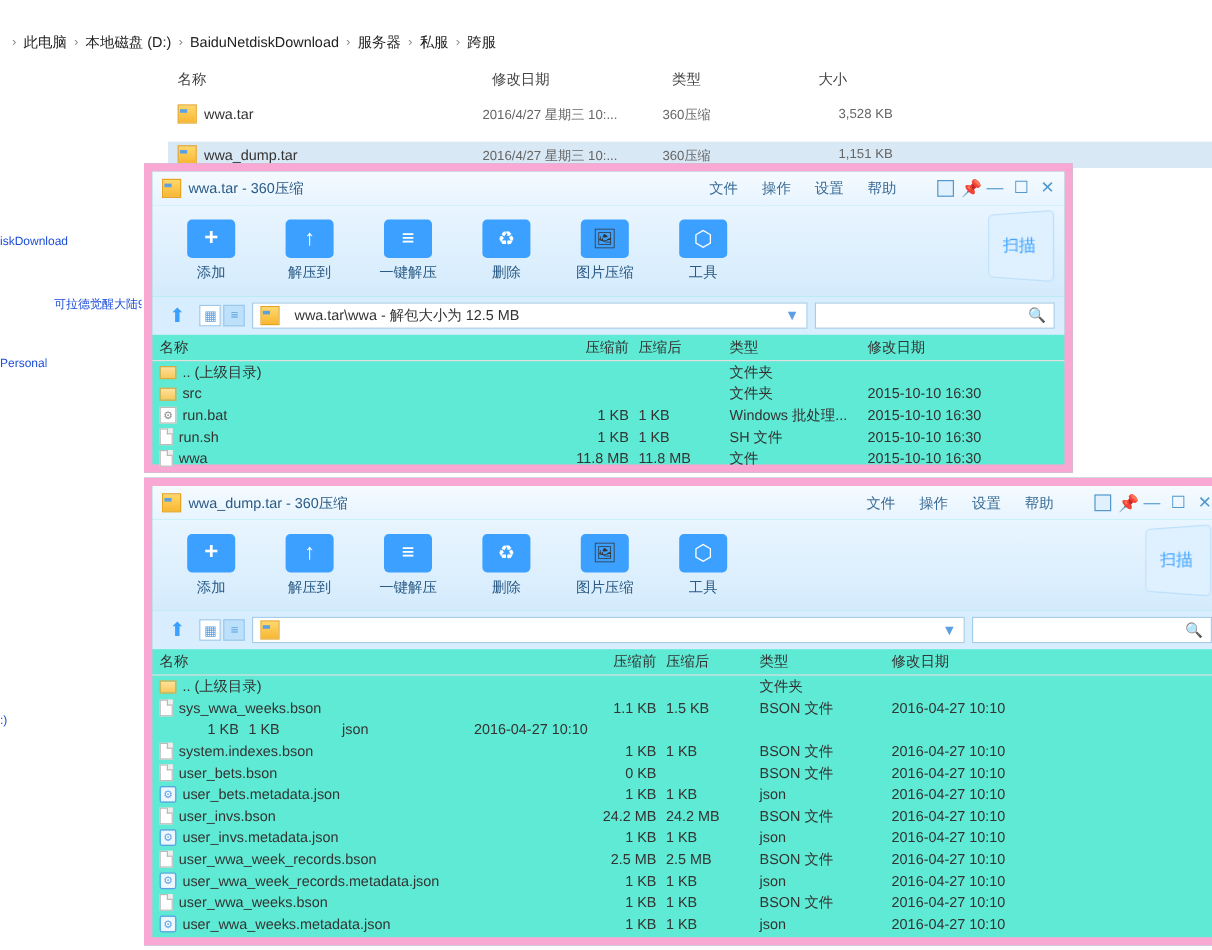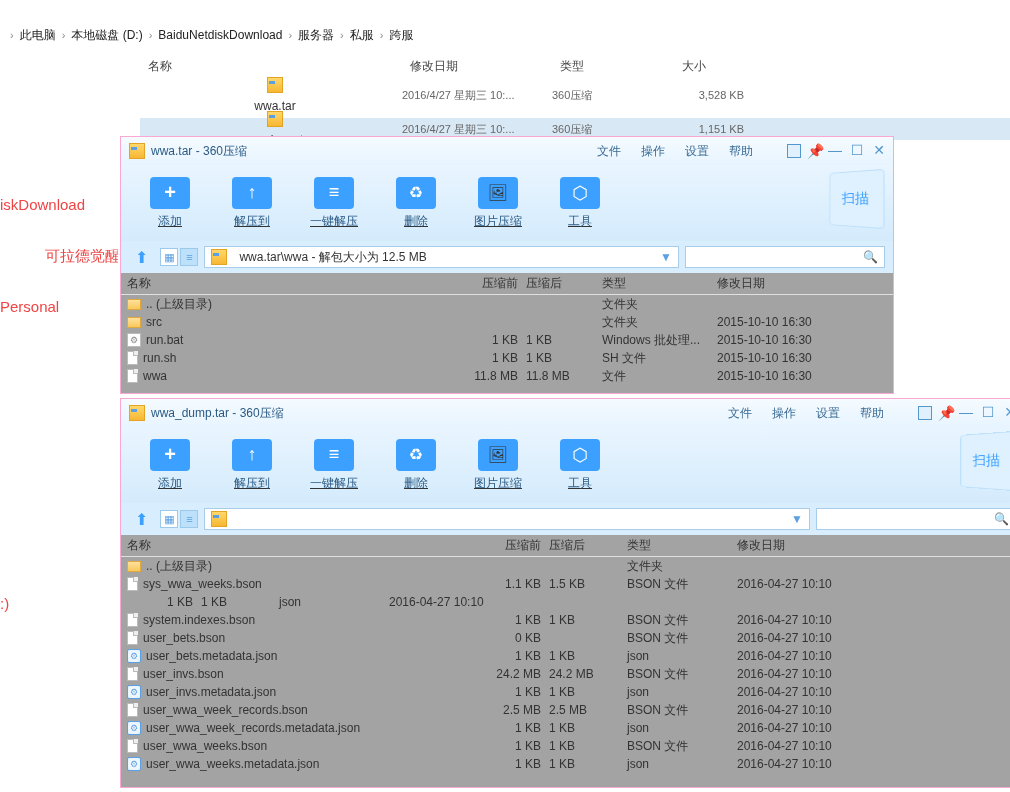--- a/index.html
+++ b/index.html
@@ -14,45 +14,45 @@
 .explorer-header { position: absolute; top: 58px; left: 140px; right: 0; height: 22px; display: flex; color: #444; font-size: 12px; }
 .explorer-header > div { padding-left: 8px; }
 .eh-name { width: 262px; }
 .eh-date { width: 150px; }
 .eh-type { width: 122px; }
 .eh-size { width: 100px; }
 
 .explorer-rows { position: absolute; top: 84px; left: 140px; right: 0; }
 .explorer-row { display: flex; height: 22px; align-items: center; }
 .explorer-row.selected { background: #d9e8f5; margin-top: 12px; }
-.er-name { width: 262px; padding-left: 8px; display: flex; align-items: center; gap: 6px; flex-direction: column; }
+.er-name { width: 262px; padding-left: 8px; display: flex; align-items: center; gap: 6px; }
 .er-date { width: 150px; color: #666; font-size: 11px; }
 .er-type { width: 122px; color: #666; font-size: 11px; }
 .er-size { width: 100px; color: #666; font-size: 11px; text-align: right; padding-right: 30px; }
 .tar-icon { width: 16px; height: 16px; background: linear-gradient(#ffd86b, #f7b733); border: 1px solid #e5a321; display: inline-block; position: relative; }
 .tar-icon::before { content:""; position:absolute; left:1px; top:3px; width:6px; height:3px; background:#5ba0e2; }
 
 
-.sidebar-text { position: absolute; left: 0; font-size: 15px; color: #ef4444; max-width: 118px; overflow: hidden; white-space: nowrap; }
-
-
-.archive-window { position: absolute; border: 1px solid #f9a8d4; background: #a3a3a3; }
+.sidebar-text { position: absolute; left: 0; font-size: 10px; color: #1d4ed8; max-width: 118px; overflow: hidden; white-space: nowrap; }
+
+
+.archive-window { position: absolute; border: 7px solid #f9a8d4; background: #5eead4; }
 .aw-titlebar { height: 28px; background: linear-gradient(#f5fbff, #e7f4ff); display: flex; align-items: center; padding-left: 8px; position: relative; }
 .aw-title-icon { width: 16px; height: 16px; background: linear-gradient(#ffd86b, #f7b733); border: 1px solid #e5a321; margin-right: 6px; position:relative; }
 .aw-title-icon::before { content:""; position:absolute; left:1px; top:3px; width:6px; height:3px; background:#5ba0e2; }
 .aw-title-text { font-size: 12px; color: #2a5a85; }
 .aw-menus { position: absolute; right: 140px; top: 0; height: 28px; display: flex; align-items: center; gap: 20px; color: #3a6b94; }
 .aw-menus span { cursor: pointer; }
 .aw-winbtns { position: absolute; right: 6px; top: 0; height: 28px; display: flex; align-items: center; gap: 6px; }
 .aw-winbtns .skin { width:14px; height:14px; border:1px solid #5398cc; background:#e0f0fc; cursor:pointer; position:relative; }
 .aw-winbtns .pin { width:14px; height:14px; cursor:pointer; position:relative; color:#5398cc; font-size:14px; line-height:14px; text-align:center; }
 .aw-winbtns .sys { width:16px; height:14px; text-align:center; color:#5398cc; cursor:pointer; font-size:14px; line-height:12px; }
 
 .aw-toolbar { height: 76px; background: linear-gradient(#e9f5ff, #d4ebfc); display: flex; align-items: center; padding-left: 12px; gap: 8px; position: relative; }
-.tool-btn { width: 74px; display: flex; flex-direction: column; align-items: center; gap: 4px; cursor: pointer; text-decoration: underline; }
+.tool-btn { width: 74px; display: flex; flex-direction: column; align-items: center; gap: 4px; cursor: pointer; }
 .tool-icon { width: 40px; height: 32px; background: #3ba0ff; border-radius: 4px; position: relative; }
 .tool-icon.add::after { content:"+"; position:absolute; inset:0; color:#fff; font-size:20px; font-weight:bold; display:flex; align-items:center; justify-content:center; }
 .tool-icon.extract::after { content:"↑"; position:absolute; inset:0; color:#fff; font-size:18px; font-weight:bold; display:flex; align-items:center; justify-content:center; }
 .tool-icon.oneclick::after { content:"≡"; position:absolute; inset:0; color:#fff; font-size:18px; display:flex; align-items:center; justify-content:center; }
 .tool-icon.delete::after { content:"♻"; position:absolute; inset:0; color:#fff; font-size:16px; display:flex; align-items:center; justify-content:center; }
 .tool-icon.imgcomp::after { content:"🖼"; position:absolute; inset:0; font-size:16px; display:flex; align-items:center; justify-content:center; }
 .tool-icon.tools::after { content:"⬡"; position:absolute; inset:0; color:#fff; font-size:18px; display:flex; align-items:center; justify-content:center; }
 .tool-label { font-size: 12px; color: #2a5a85; }
 .scan-badge { position: absolute; right: 10px; top: 6px; width: 56px; height: 56px; background: #dff1ff; border-radius: 4px; display: flex; align-items: center; justify-content: center; color: #3ba0ff; font-size: 14px; transform: perspective(80px) rotateY(-12deg); border:1px solid #bde0fb; }
 

